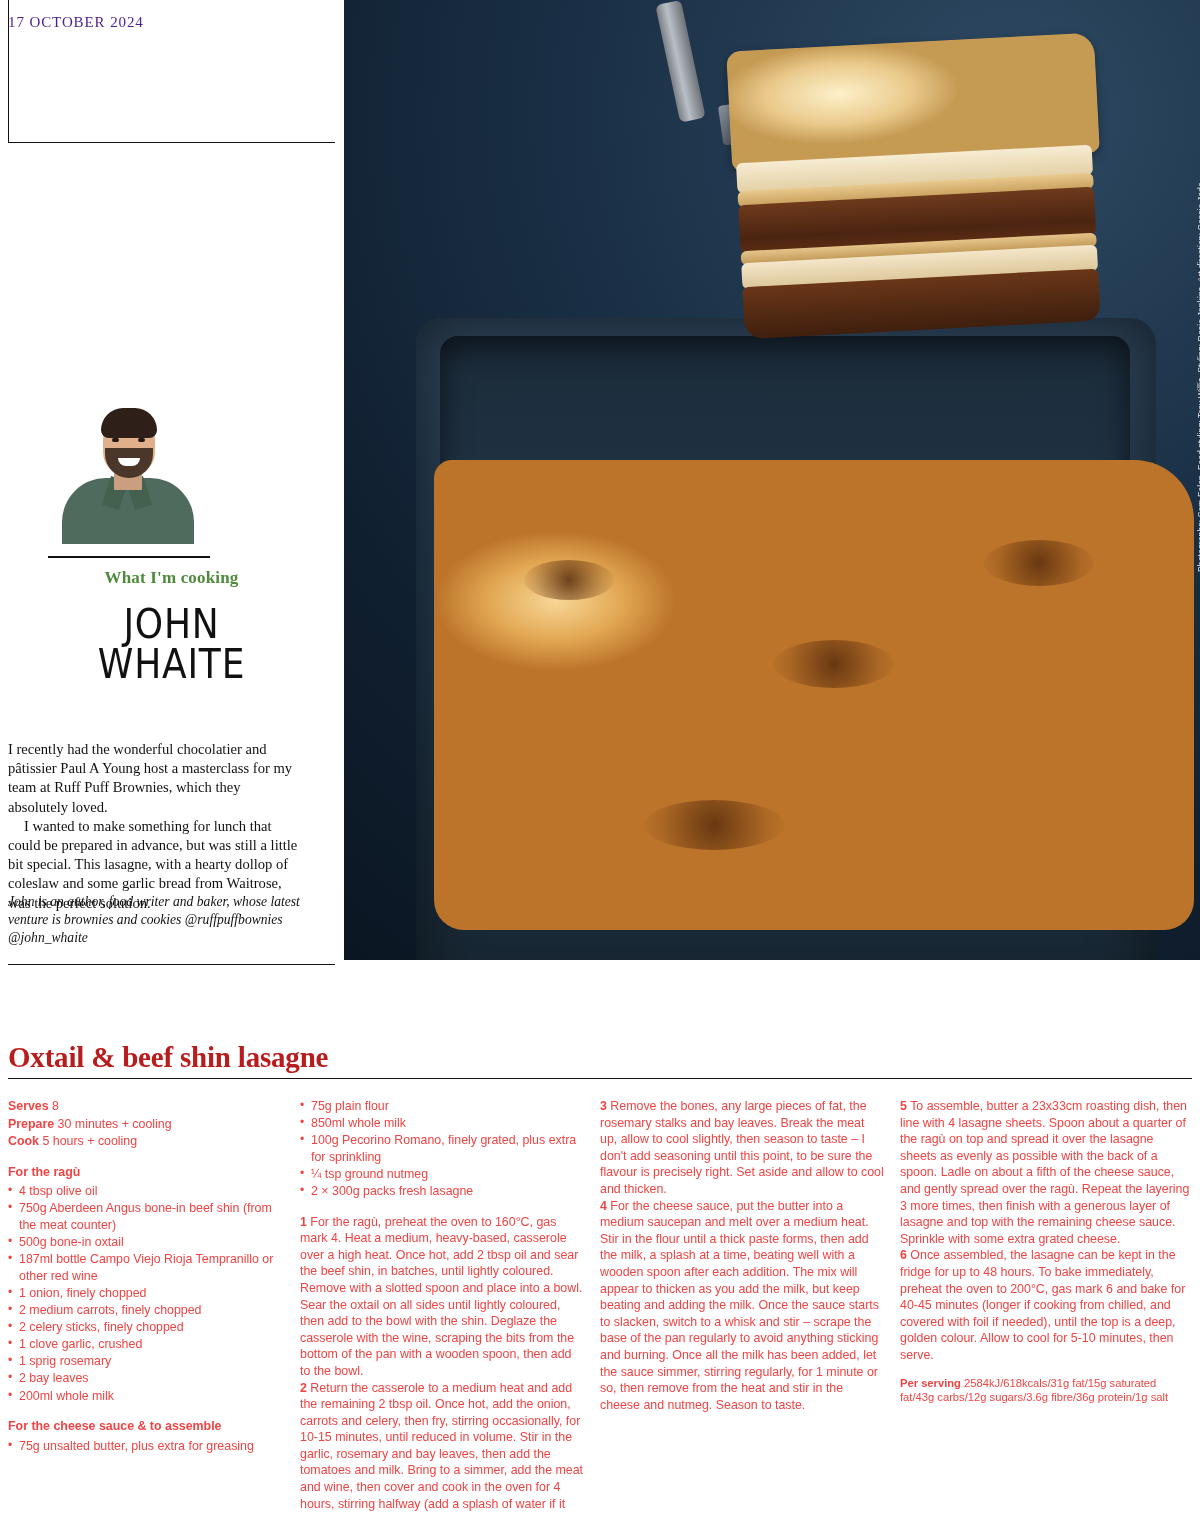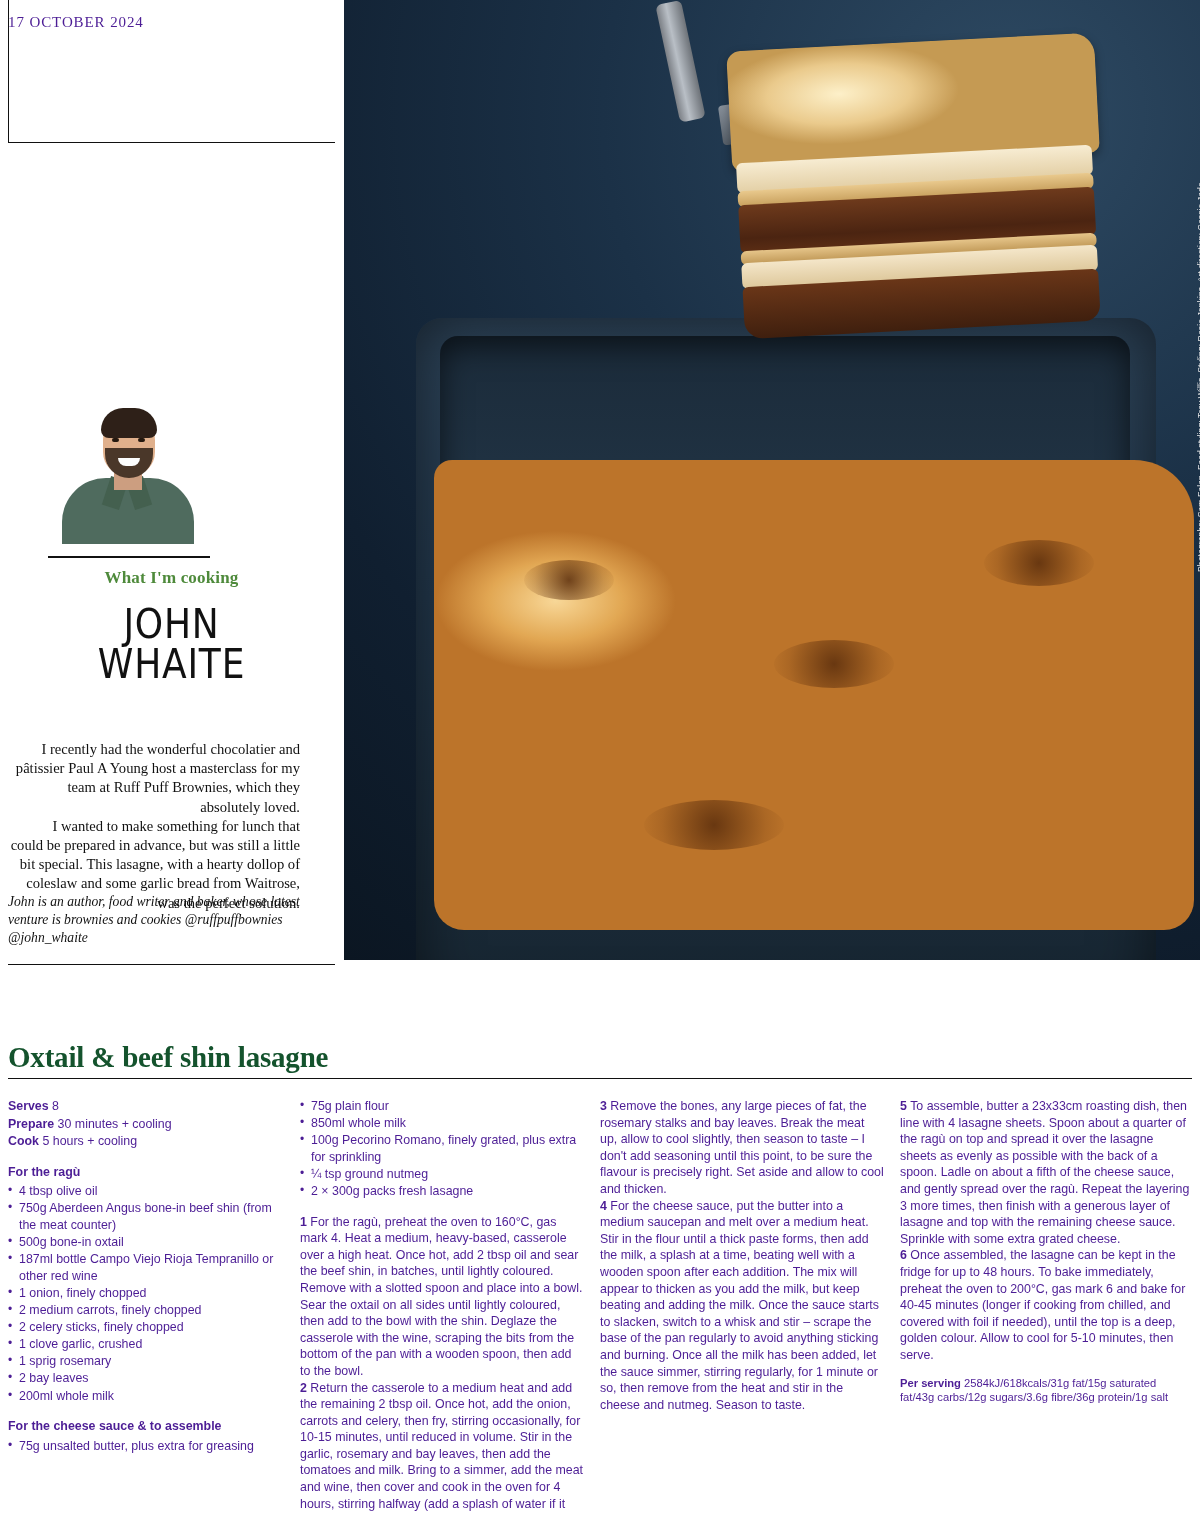--- a/index.html
+++ b/index.html
@@ -134,21 +134,21 @@
   .author-name .ln2 { display: block; }
 
   .intro {
     position: absolute;
     left: 8px; top: 740px;
     width: 292px;
     font-family: "Liberation Serif", serif;
     font-size: 14.6px;
     line-height: 19.2px;
     color: #111;
-    text-align: right;
+    text-align: left;
   }
   .intro p { margin: 0; }
   .intro p + p { text-indent: 16px; }
 
   .bio {
     position: absolute;
     left: 8px; top: 893px;
     width: 292px;
     font-family: "Liberation Serif", serif;
     font-style: italic;
@@ -269,38 +269,38 @@
     letter-spacing: .01em;
   }
 
   
   .recipe-title {
     position: absolute;
     left: 8px; top: 1022px;
     font-family: "Liberation Serif", serif;
     font-weight: bold;
     font-size: 29px;
-    color: #14532d;
+    color: #b91c1c;
     letter-spacing: -0.2px;
   }
   .rule-title {
     position: absolute;
     left: 8px; top: 1078px;
     width: 1184px; height: 1px;
     background: #111;
   }
 
   
   .col {
     position: absolute;
     top: 1098px;
     font-family: "Liberation Sans", sans-serif;
     font-size: 12.4px;
     line-height: 16.6px;
-    color: #4c1d95;
+    color: #ef4444;
   }
   .col-1 { left: 8px;   width: 278px; }
   .col-2 { left: 300px; width: 285px; }
   .col-3 { left: 600px; width: 285px; }
   .col-4 { left: 900px; width: 292px; }
 
   .meta-line { margin: 0 0 1px 0; }
   .meta-line b { font-weight: bold; }
   .sub-head {
     font-weight: bold;

